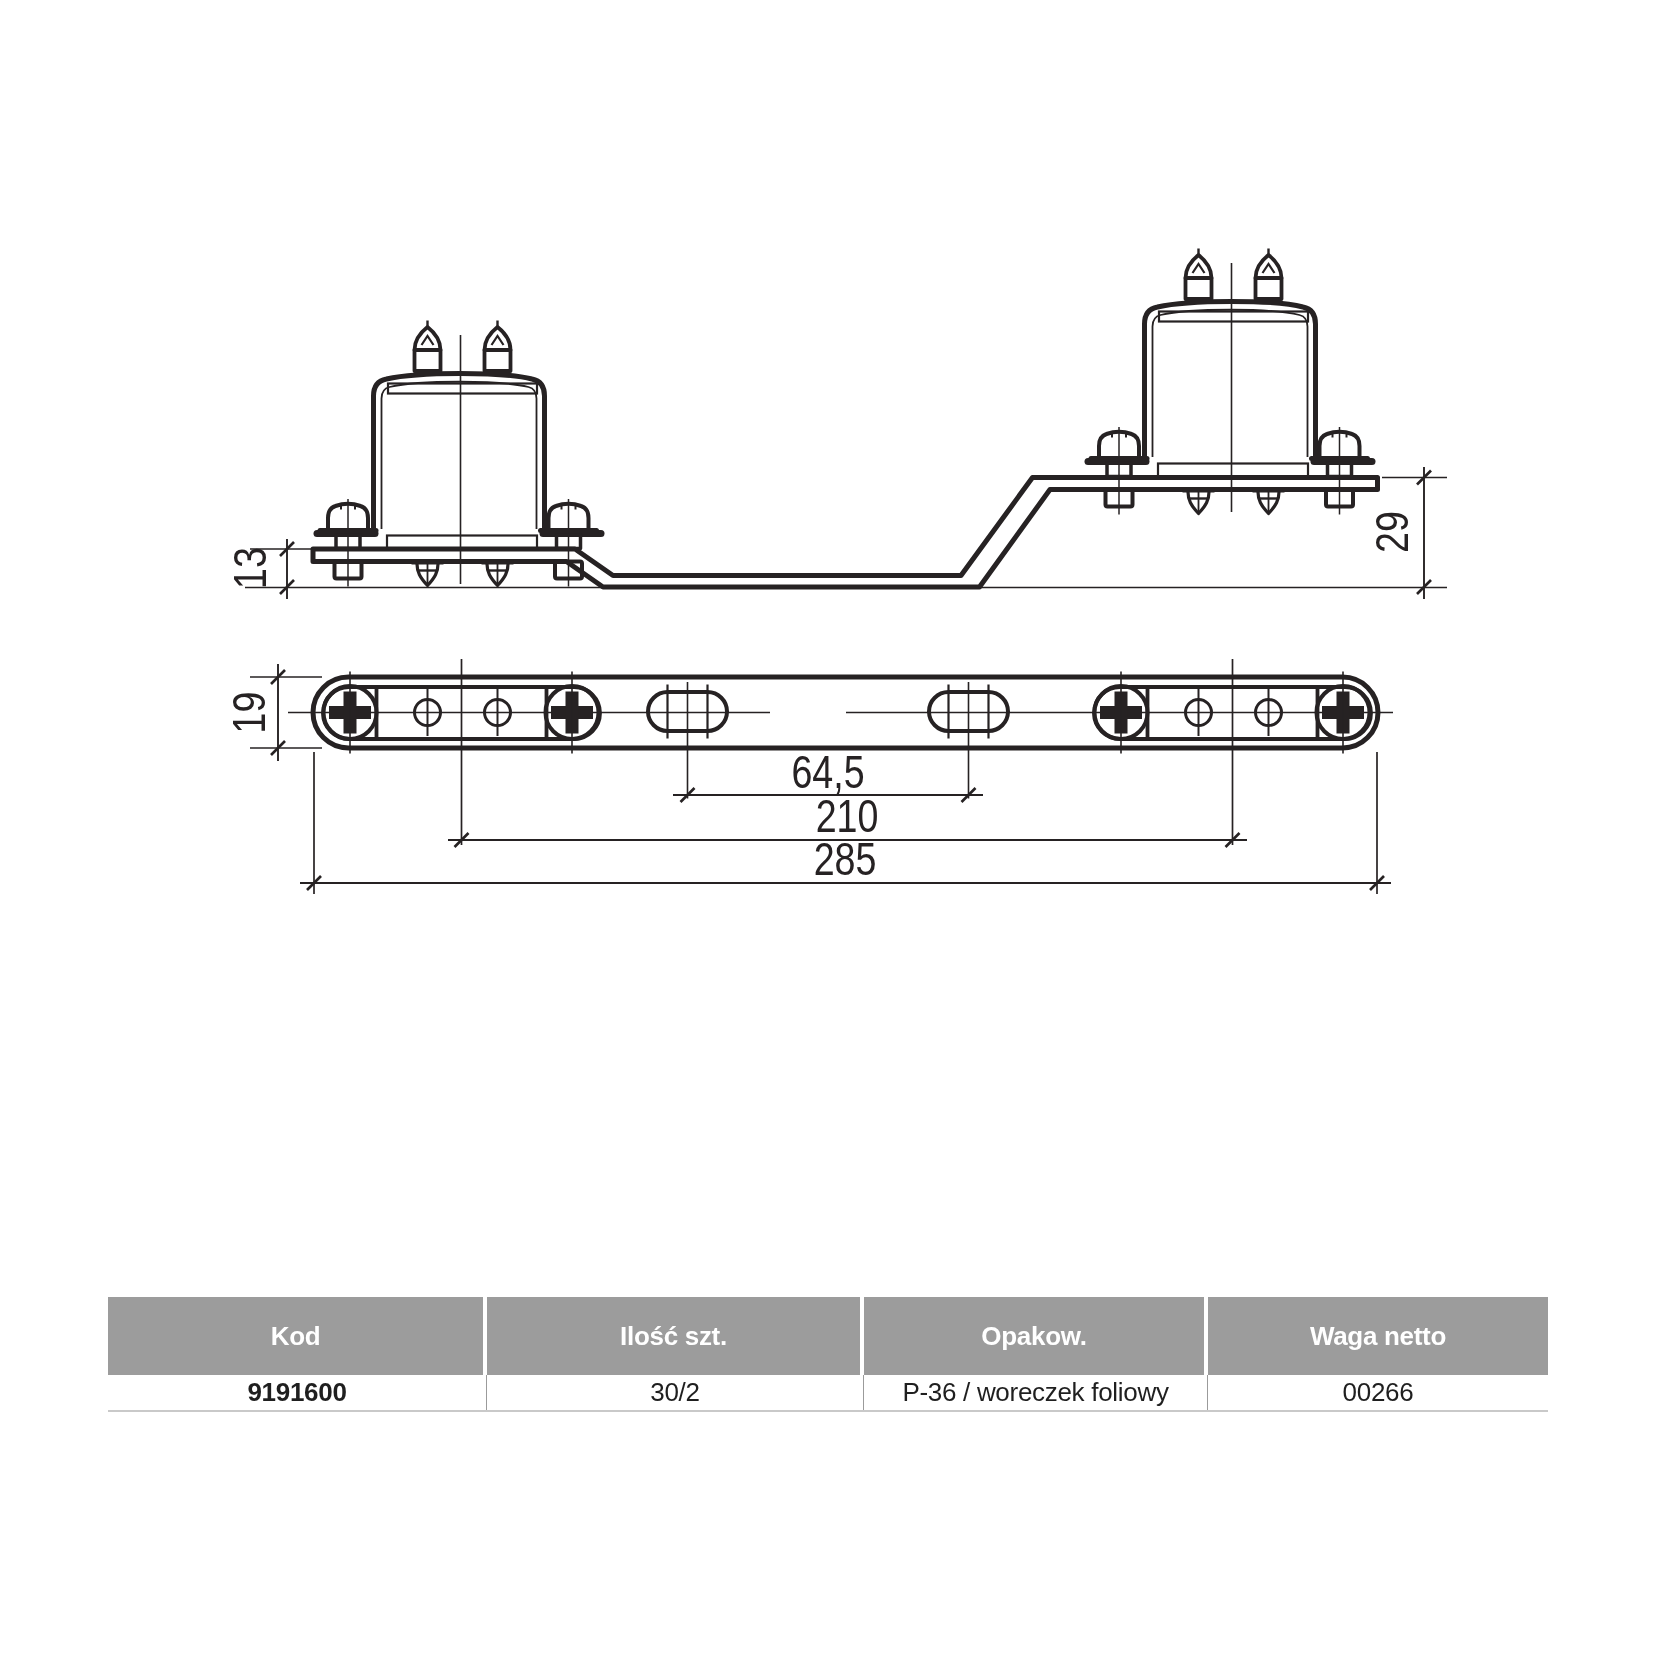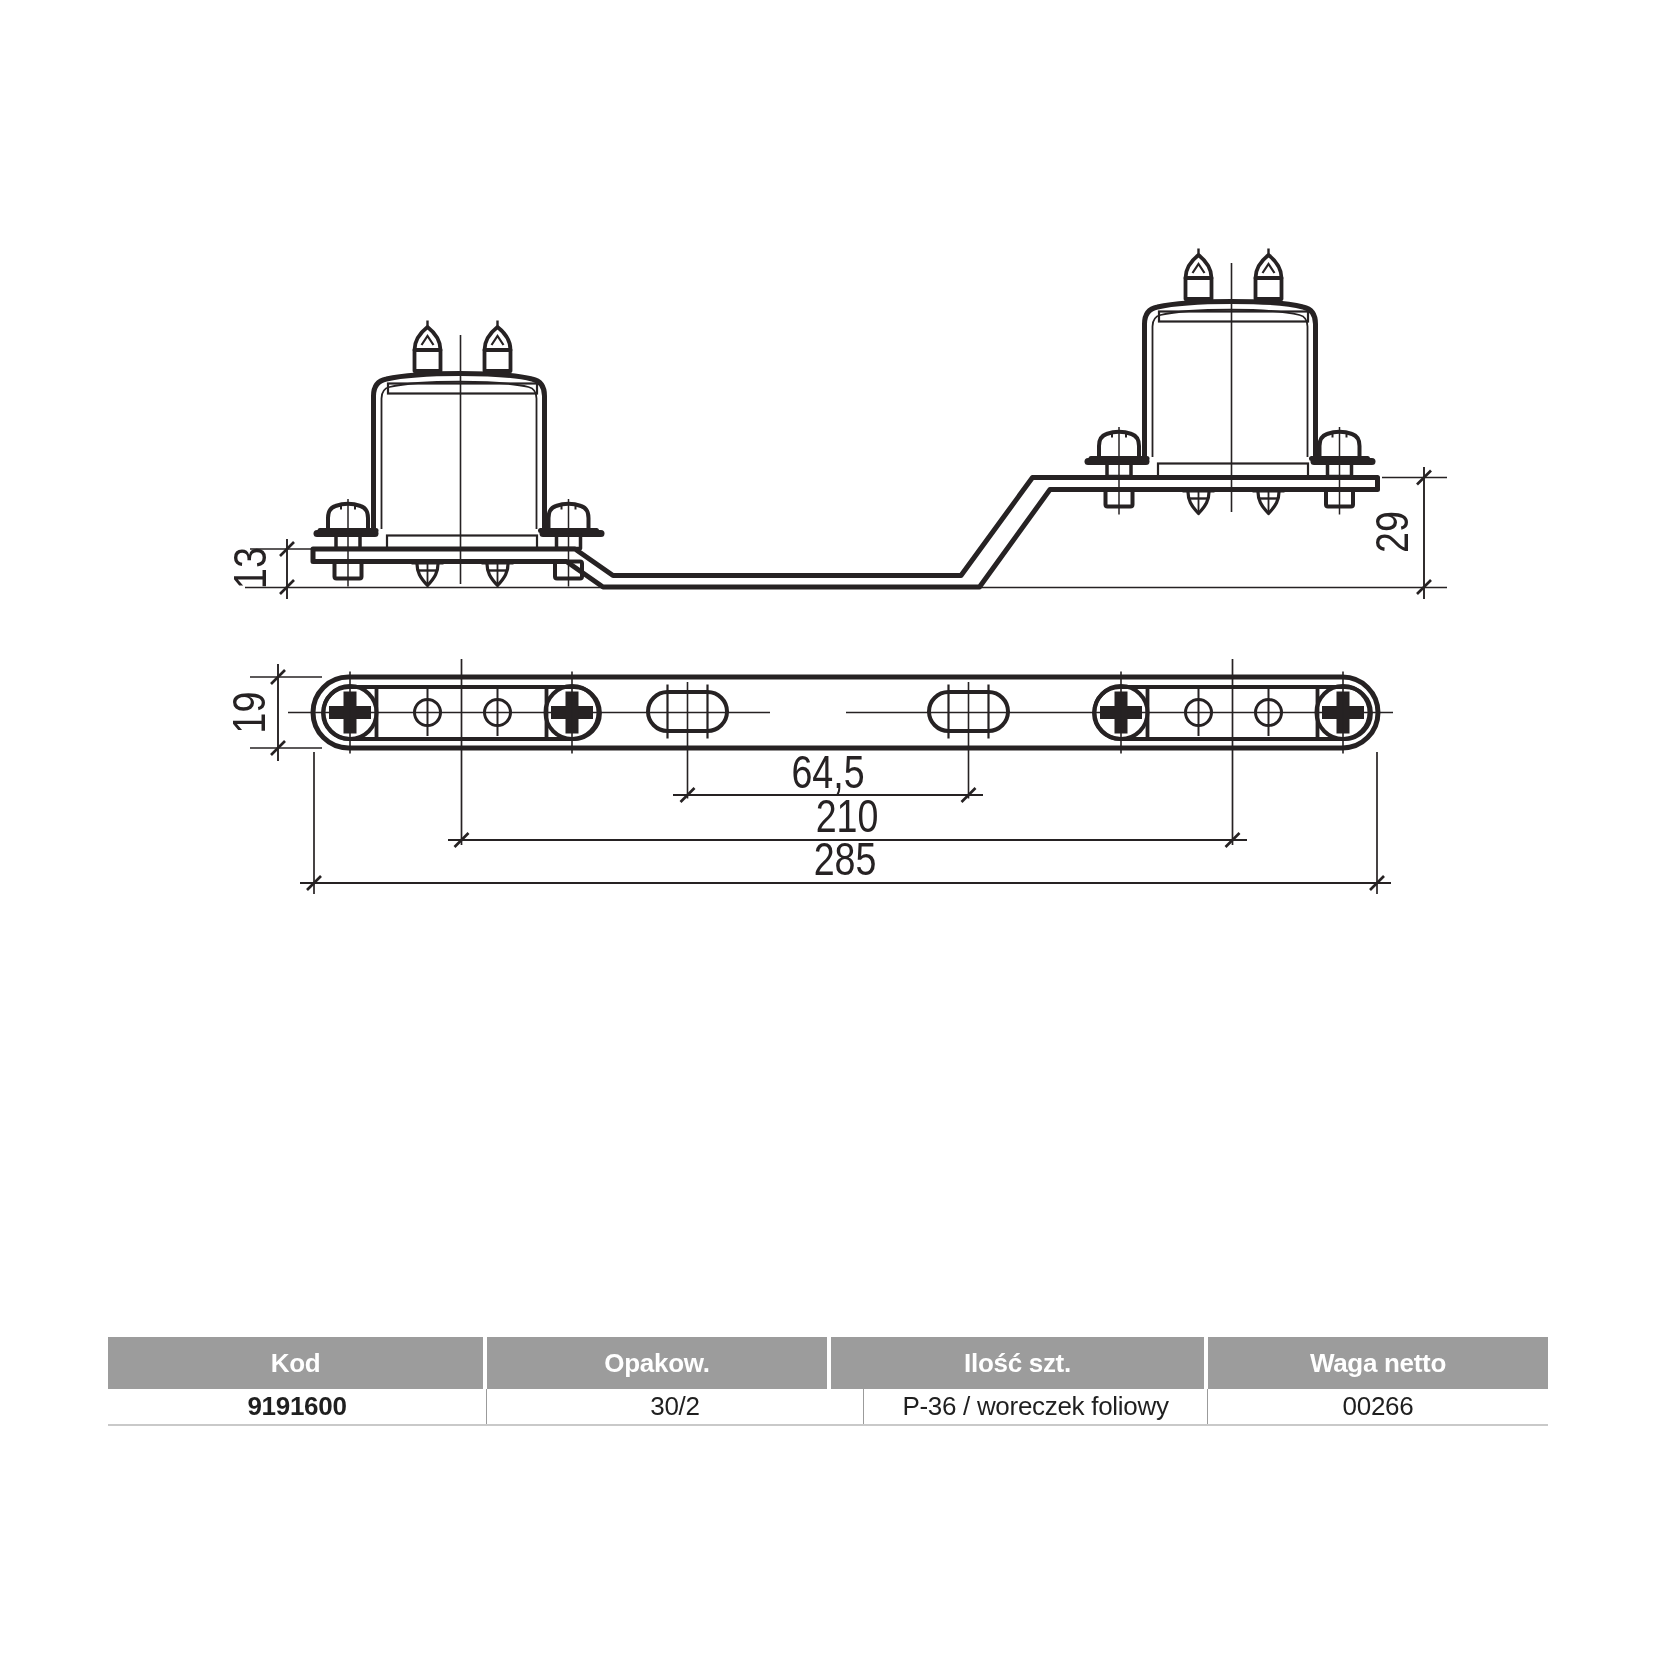--- a/index.html
+++ b/index.html
@@ -7,21 +7,21 @@
         font-family:"Liberation Sans", sans-serif;}
   svg{position:absolute;left:0;top:0;}
   svg .thick{stroke:#262223;stroke-width:5;fill:none;stroke-linejoin:round;stroke-linecap:round;}
   svg .med{stroke:#262223;stroke-width:3.8;fill:none;stroke-linejoin:round;}
   svg .thin{stroke:#262223;stroke-width:1.7;fill:none;}
   svg .dimline{stroke:#262223;stroke-width:1.9;fill:none;}
   svg .tick{stroke:#262223;stroke-width:2.7;}
   svg text{fill:#262223;font-family:"Liberation Sans", sans-serif;font-size:47px;}
   
   .spec-table{position:absolute;left:108px;top:1297px;width:1440px;}
-  .spec-head{display:flex;height:52px;margin-top:40px;}
+  .spec-head{display:flex;height:78px;}
   .spec-head .cell{background:#9c9c9c;color:#ffffff;font-weight:bold;font-size:26px;
         letter-spacing:-0.3px;display:flex;align-items:center;justify-content:center;
         box-sizing:border-box;border-right:4px solid #ffffff;}
   .spec-head .cell:last-child{border-right:none;}
   .spec-row{display:flex;height:35px;border-bottom:2px solid #c9c9c9;}
   .spec-row .cell{color:#1f1f1f;font-size:26px;letter-spacing:-0.3px;display:flex;
         align-items:center;justify-content:center;box-sizing:border-box;
         border-right:1px solid #9b9b9b;}
   .spec-row .cell:last-child{border-right:none;}
   .spec-row .cell.bold{font-weight:bold;}
@@ -169,22 +169,22 @@
       <line x1="307" y1="890" x2="321" y2="876" class="tick"></line>
       <line x1="1370" y1="890" x2="1384" y2="876" class="tick"></line>
       <text text-anchor="middle" transform="translate(845,875) scale(0.8,1)">285</text>
     </g>
   </g>
 </svg>
 
 <div class="spec-table">
   <div class="spec-head">
     <div class="cell c1">Kod</div>
+    <div class="cell c2">Ilość szt.</div>
     <div class="cell c3">Opakow.</div>
-    <div class="cell c2">Ilość szt.</div>
     <div class="cell c4">Waga netto</div>
   </div>
   <div class="spec-row">
     <div class="cell c1 bold">9191600</div>
     <div class="cell c2">30/2</div>
     <div class="cell c3">P-36 / woreczek foliowy</div>
     <div class="cell c4">00266</div>
   </div>
 </div>
 

